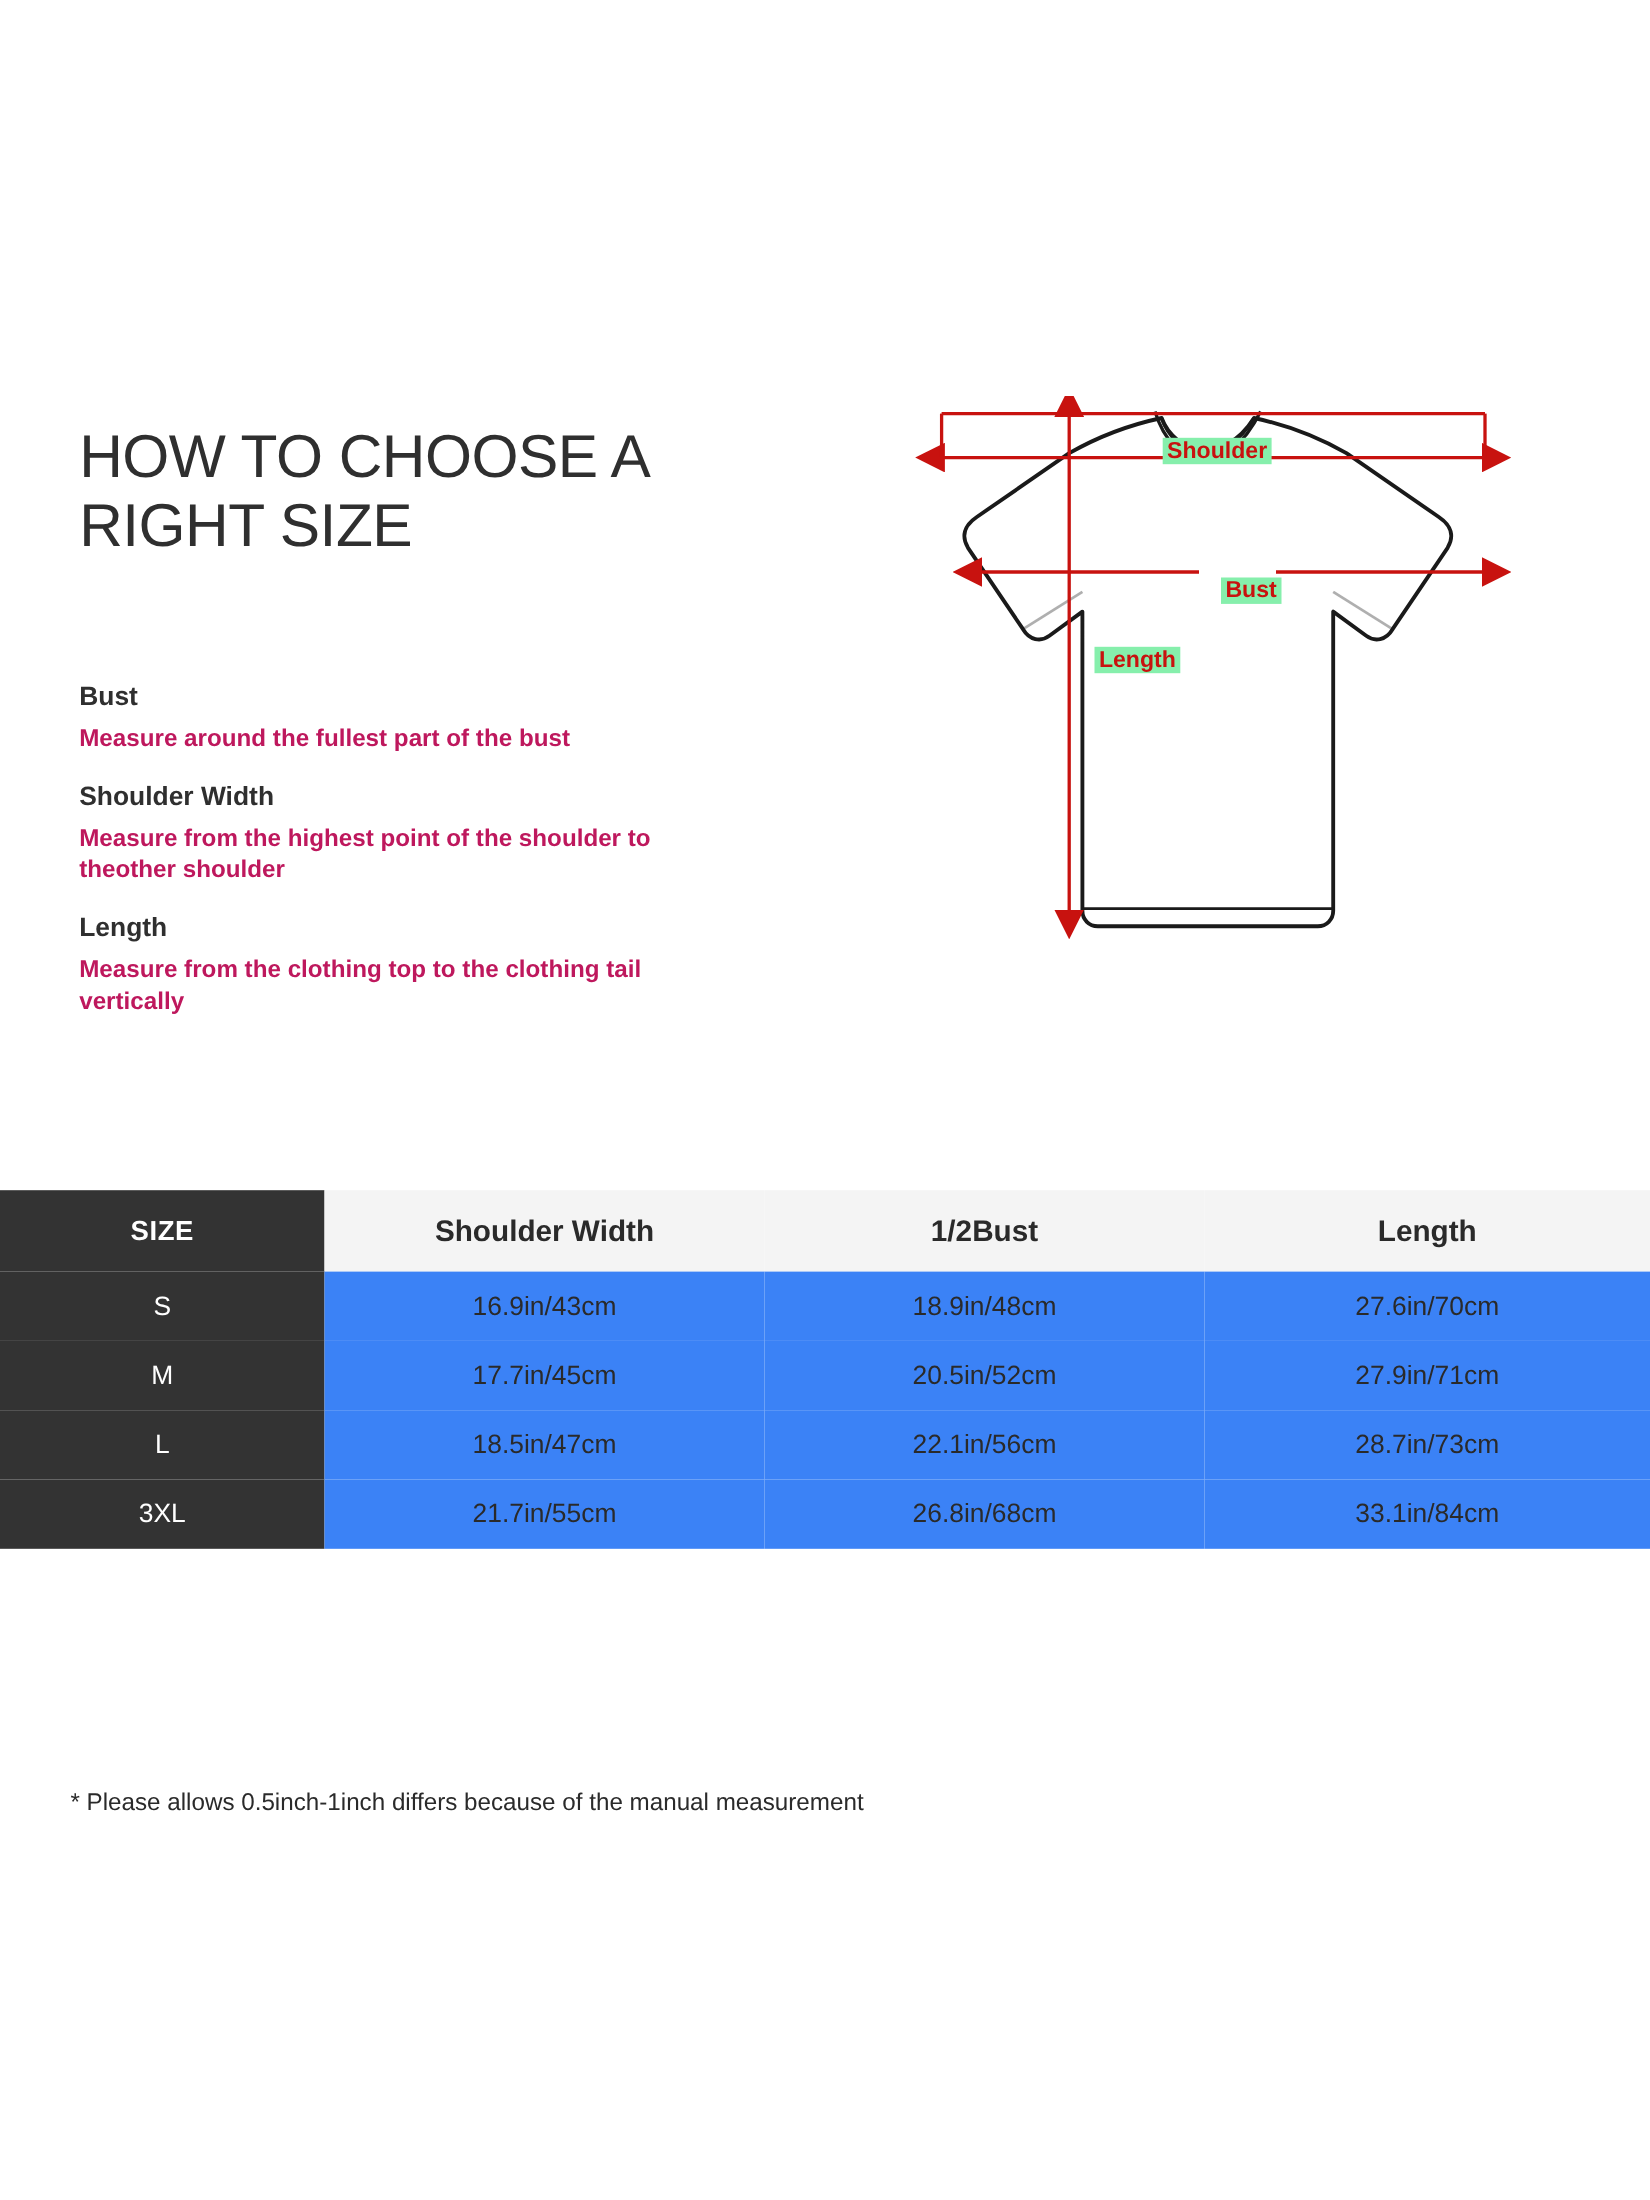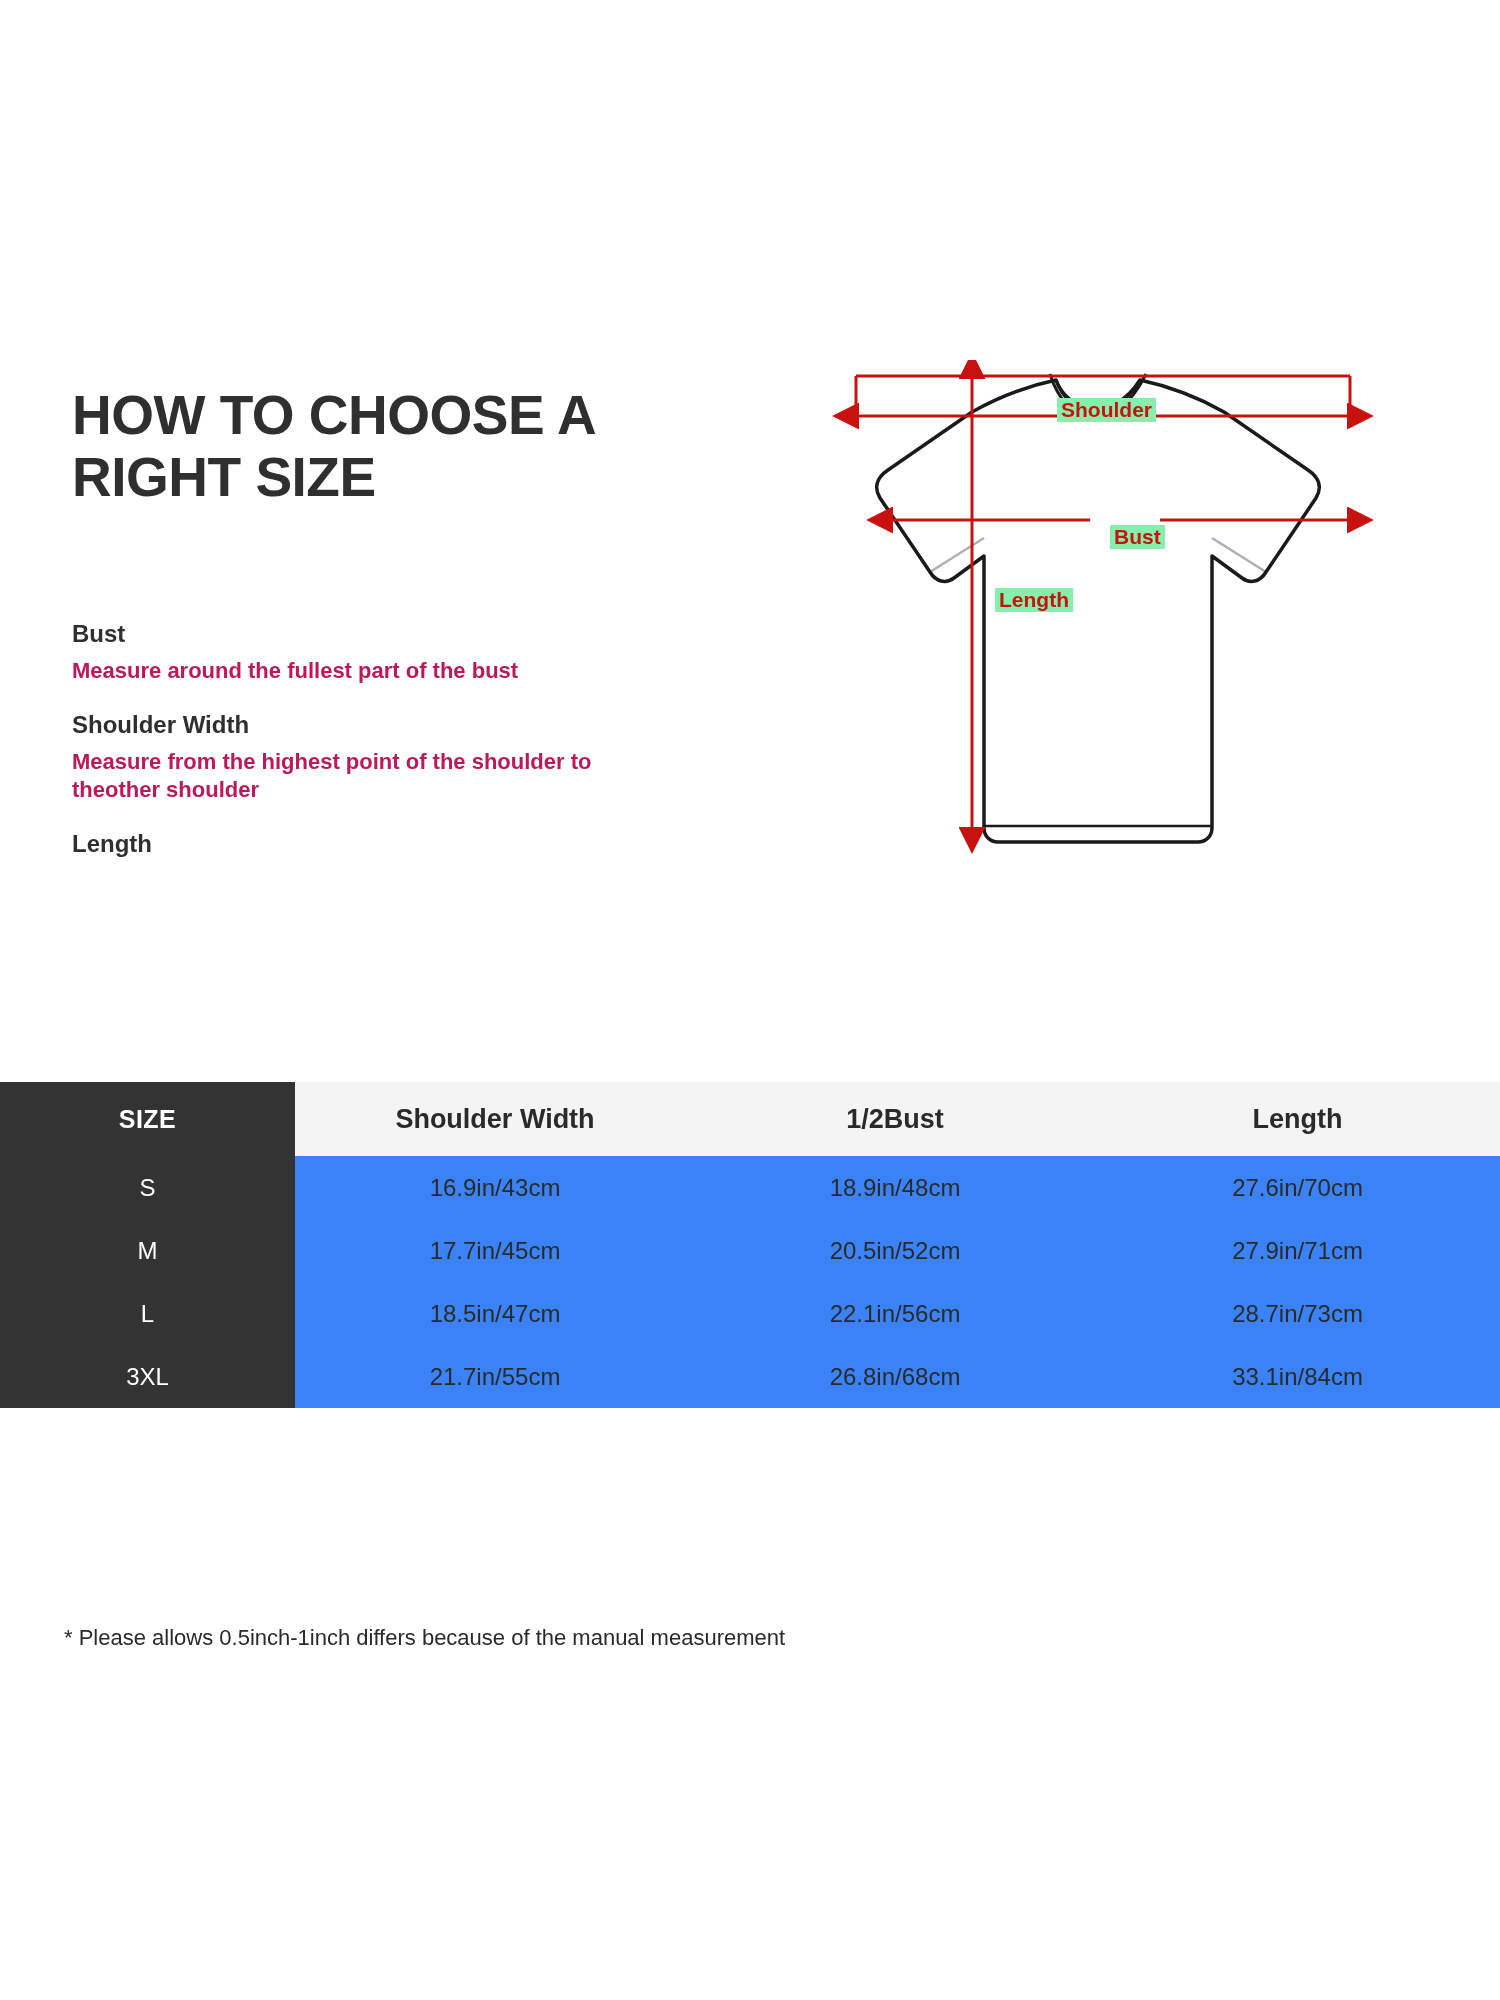--- a/index.html
+++ b/index.html
@@ -31,21 +31,21 @@
     top: 0;
     width: 1500px;
     height: 1082px;
   }
   .headline {
     position: absolute;
     left: 72px;
     top: 385px;
     width: 640px;
     font-size: 55px;
-    font-weight: bold;
+    font-weight: normal;
     line-height: 1.12;
     letter-spacing: -0.5px;
     color: #2f2f2f;
   }
   .measure-list {
     position: absolute;
     left: 72px;
     top: 620px;
     width: 600px;
   }
@@ -162,20 +162,21 @@
         <div class="measure-desc">Measure around the fullest part of the bust</div>
       </div>
 
       <div class="measure-block">
         <div class="measure-title">Shoulder Width</div>
         <div class="measure-desc">Measure from the highest point of the shoulder to theother shoulder</div>
       </div>
 
       <div class="measure-block">
         <div class="measure-title">Length</div>
+        <div class="measure-desc">Measure from the clothing top to the clothing tail vertically</div>
       </div>
 
     </div>
 
     <div class="diagram">
       <svg width="640" height="660" viewBox="0 0 640 660" xmlns="http://www.w3.org/2000/svg">
         <defs>
           <marker id="arrowL" markerWidth="9" markerHeight="9" refX="8" refY="4.5" orient="auto" markerUnits="strokeWidth">
             <path d="M9,0 L0,4.5 L9,9 z" fill="#c8120f"></path>
           </marker>

